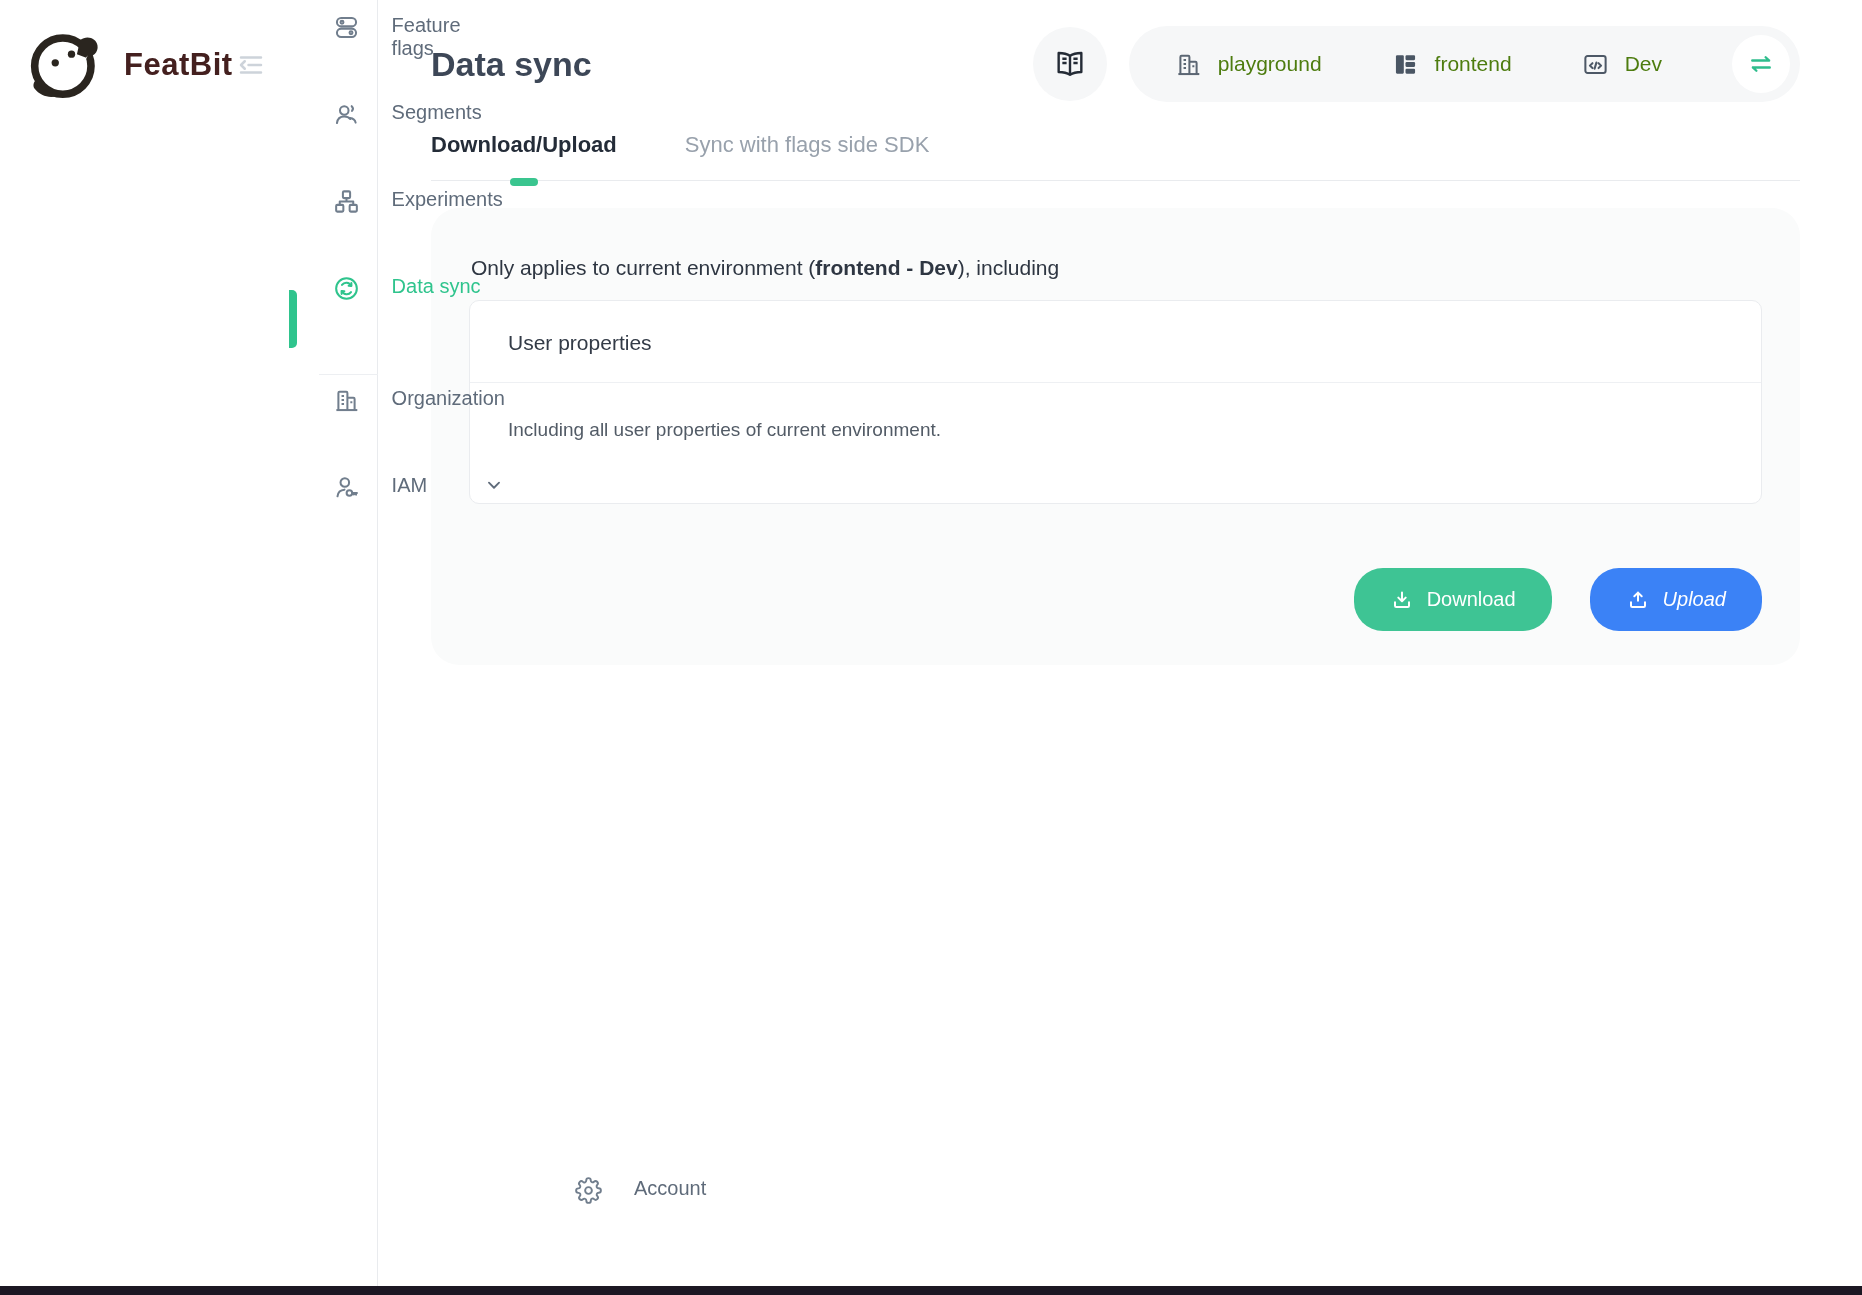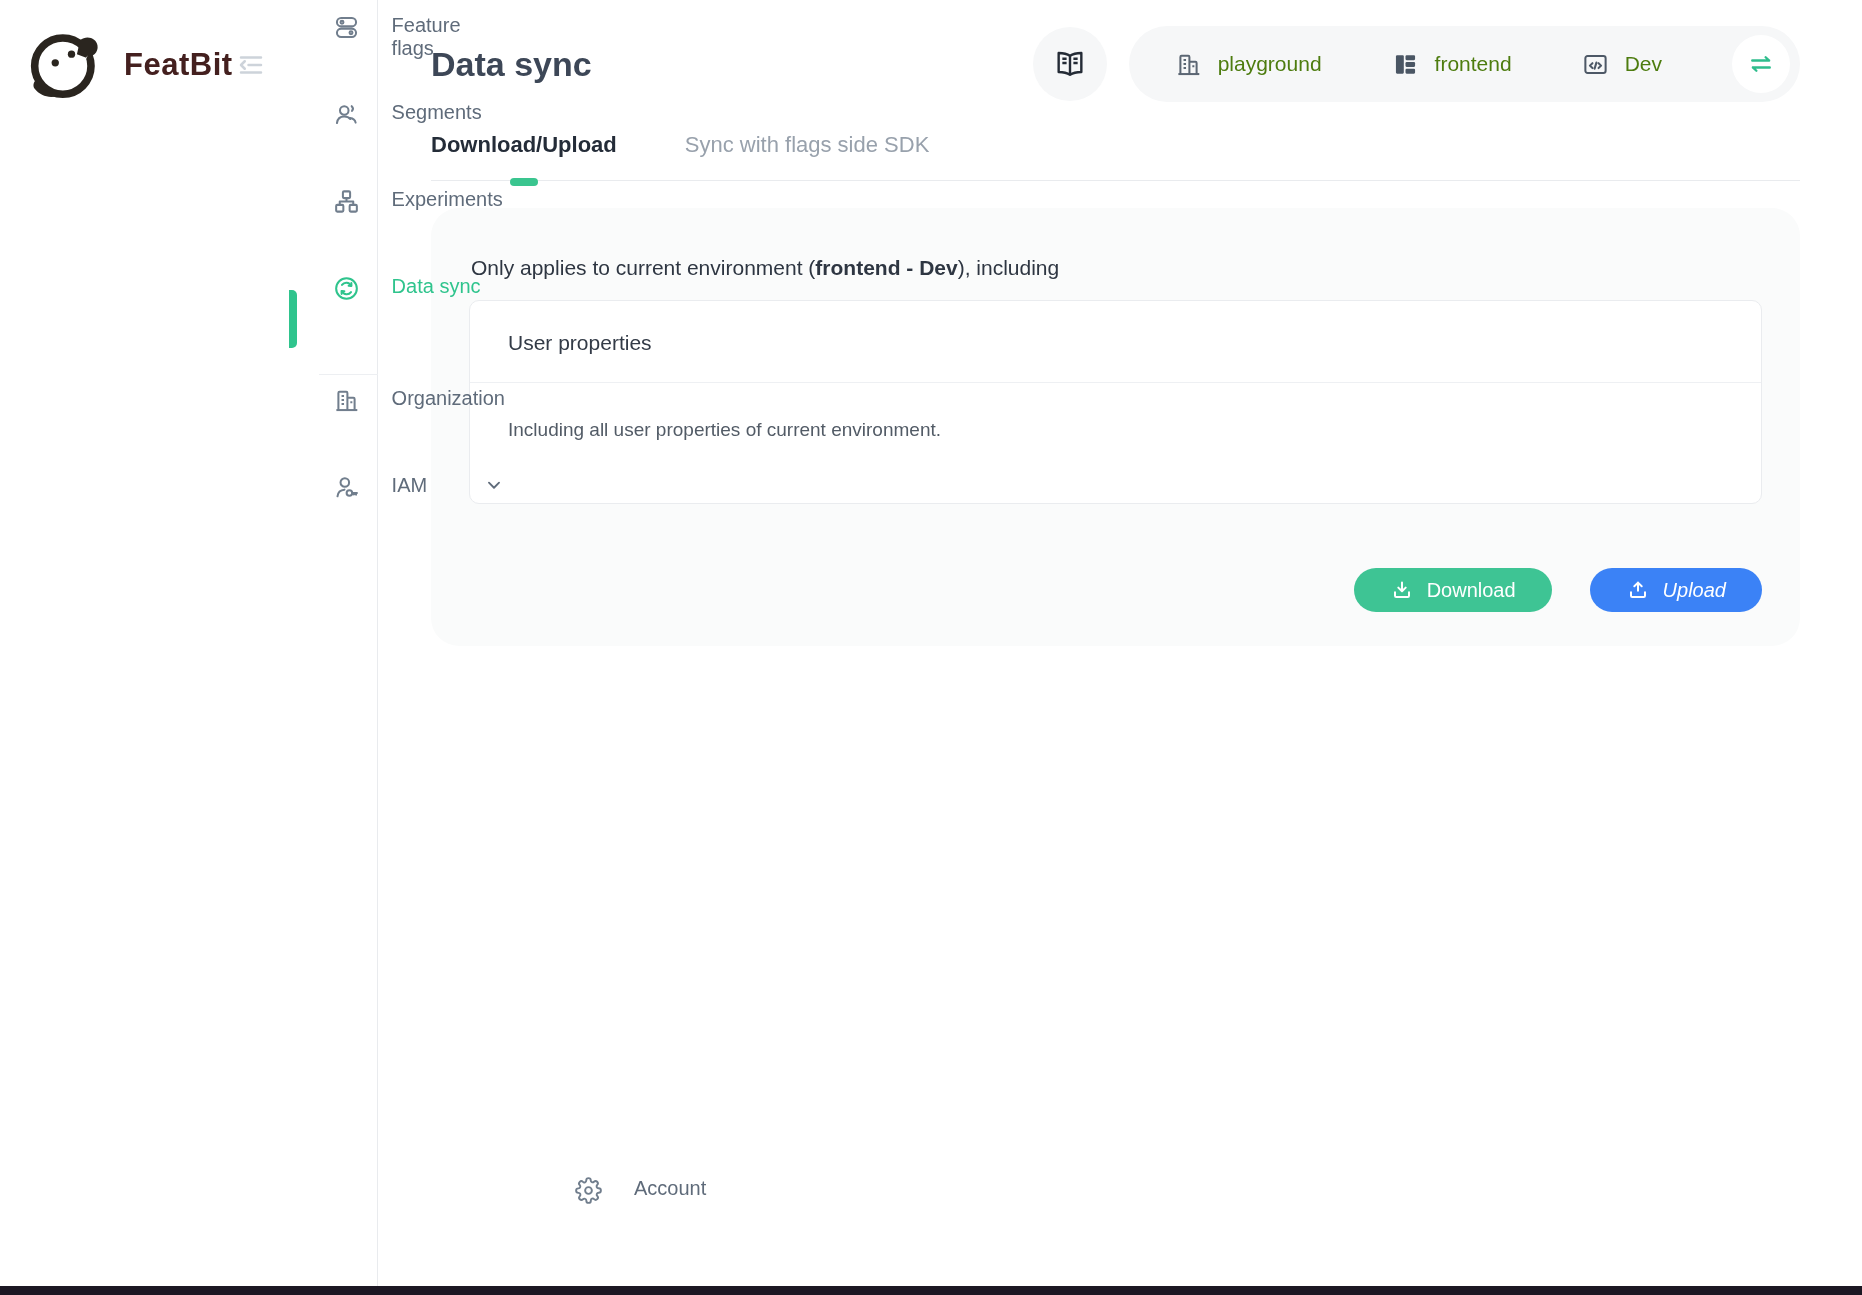--- a/index.html
+++ b/index.html
@@ -55,21 +55,21 @@
 
   
   .panel { margin-top:27px; background:#fafbfb; border-radius:28px; padding:48px 38px 34px; }
   .notice { font-size:21px; color:#2e3642; margin-bottom:20px; padding-left:2px; }
   .notice b { font-weight:700; }
   .section-card { background:#fff; border:1px solid #eaecef; border-radius:10px; }
   .section-card + .section-card { margin-top:20px; }
   .section-head { padding:30px 38px 27px; font-size:21px; color:#333b47; border-bottom:1px solid #eef0f3; }
   .section-body { padding:36px 38px 62px; font-size:19px; color:#525b66; }
   .actions { display:flex; justify-content:flex-end; gap:38px; margin-top:64px; }
-  .btn { height:44px; border:none; border-radius:29px; display:flex; align-items:center; gap:13px;
+  .btn { height:63px; border:none; border-radius:29px; display:flex; align-items:center; gap:13px;
     padding:0 36px; font-size:20px; color:#fff; cursor:pointer;
     font-family:"Liberation Sans","DejaVu Sans",sans-serif; }
   .btn-download { background:#3ec494; }
   .btn-upload { background:#3b82f6;font-style:italic; }
   .btn .btn-icon { width:24px; height:24px; }
 
   .bottom-bar { position:absolute; left:0; right:0; bottom:0; height:9px; background:#1c1723; }
 
   svg { display:block; }
 </style>

